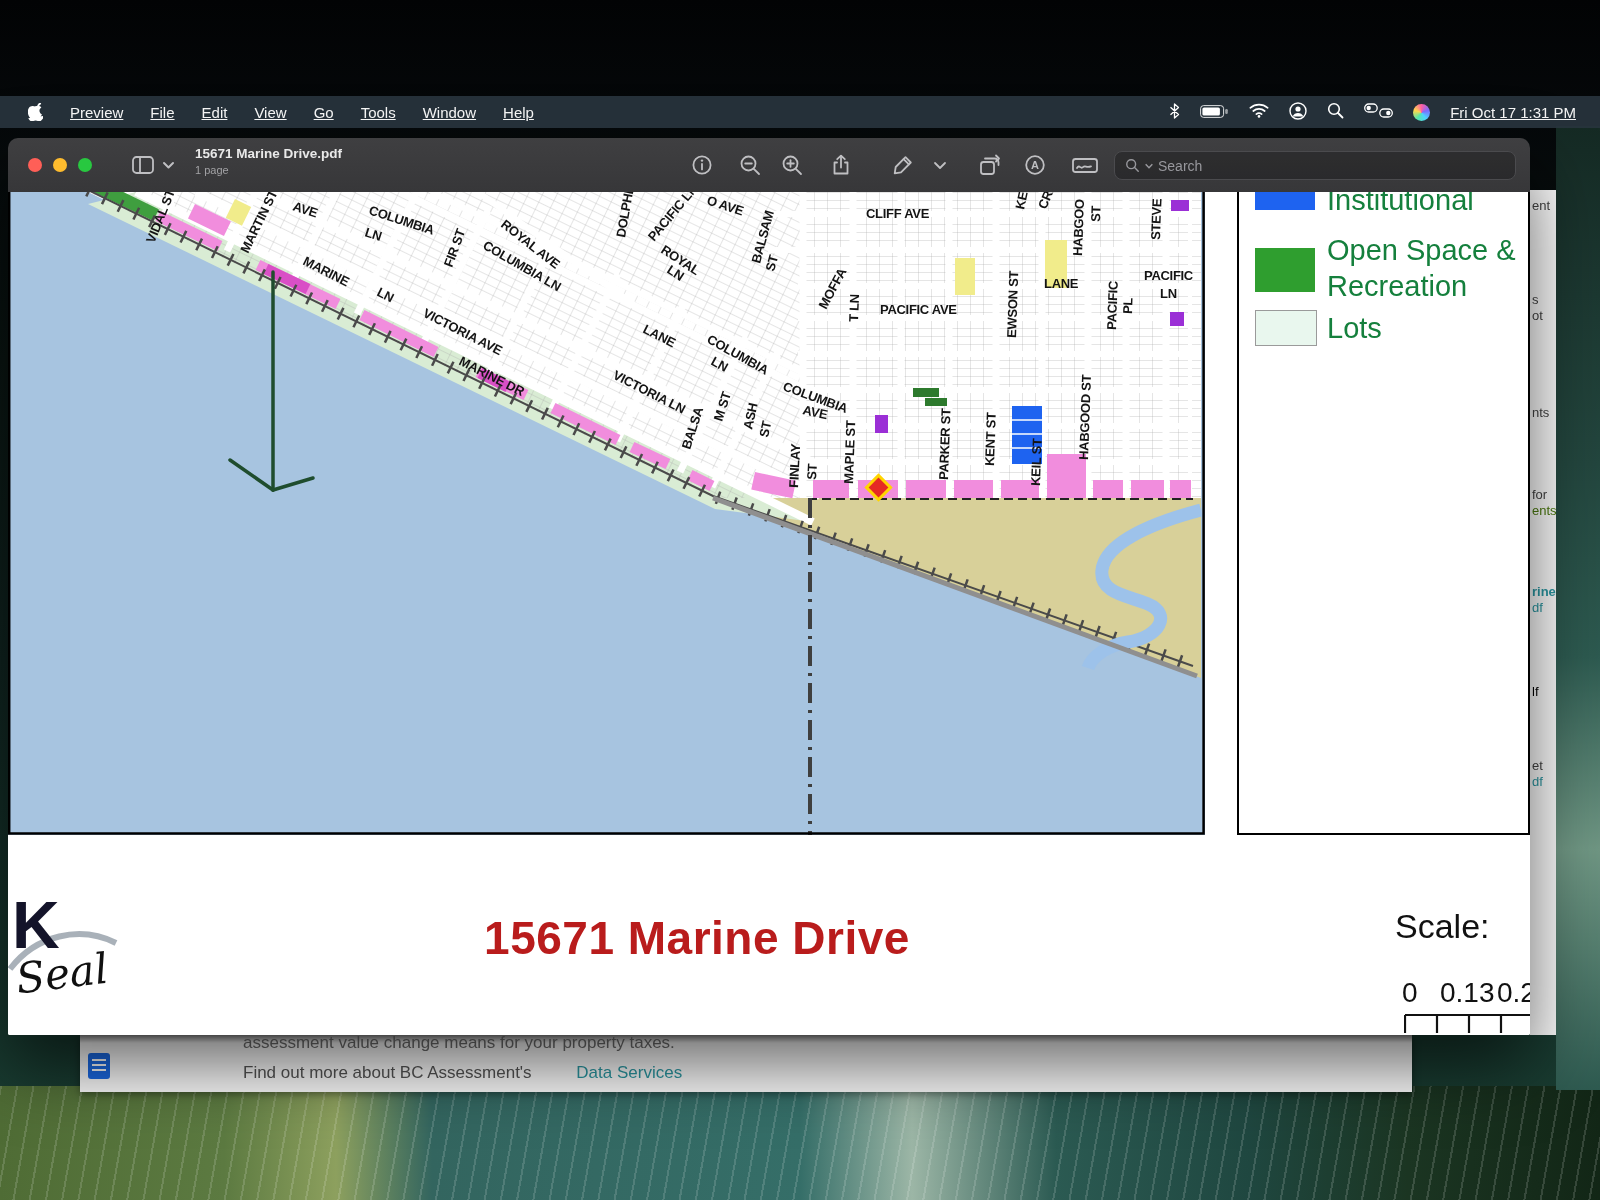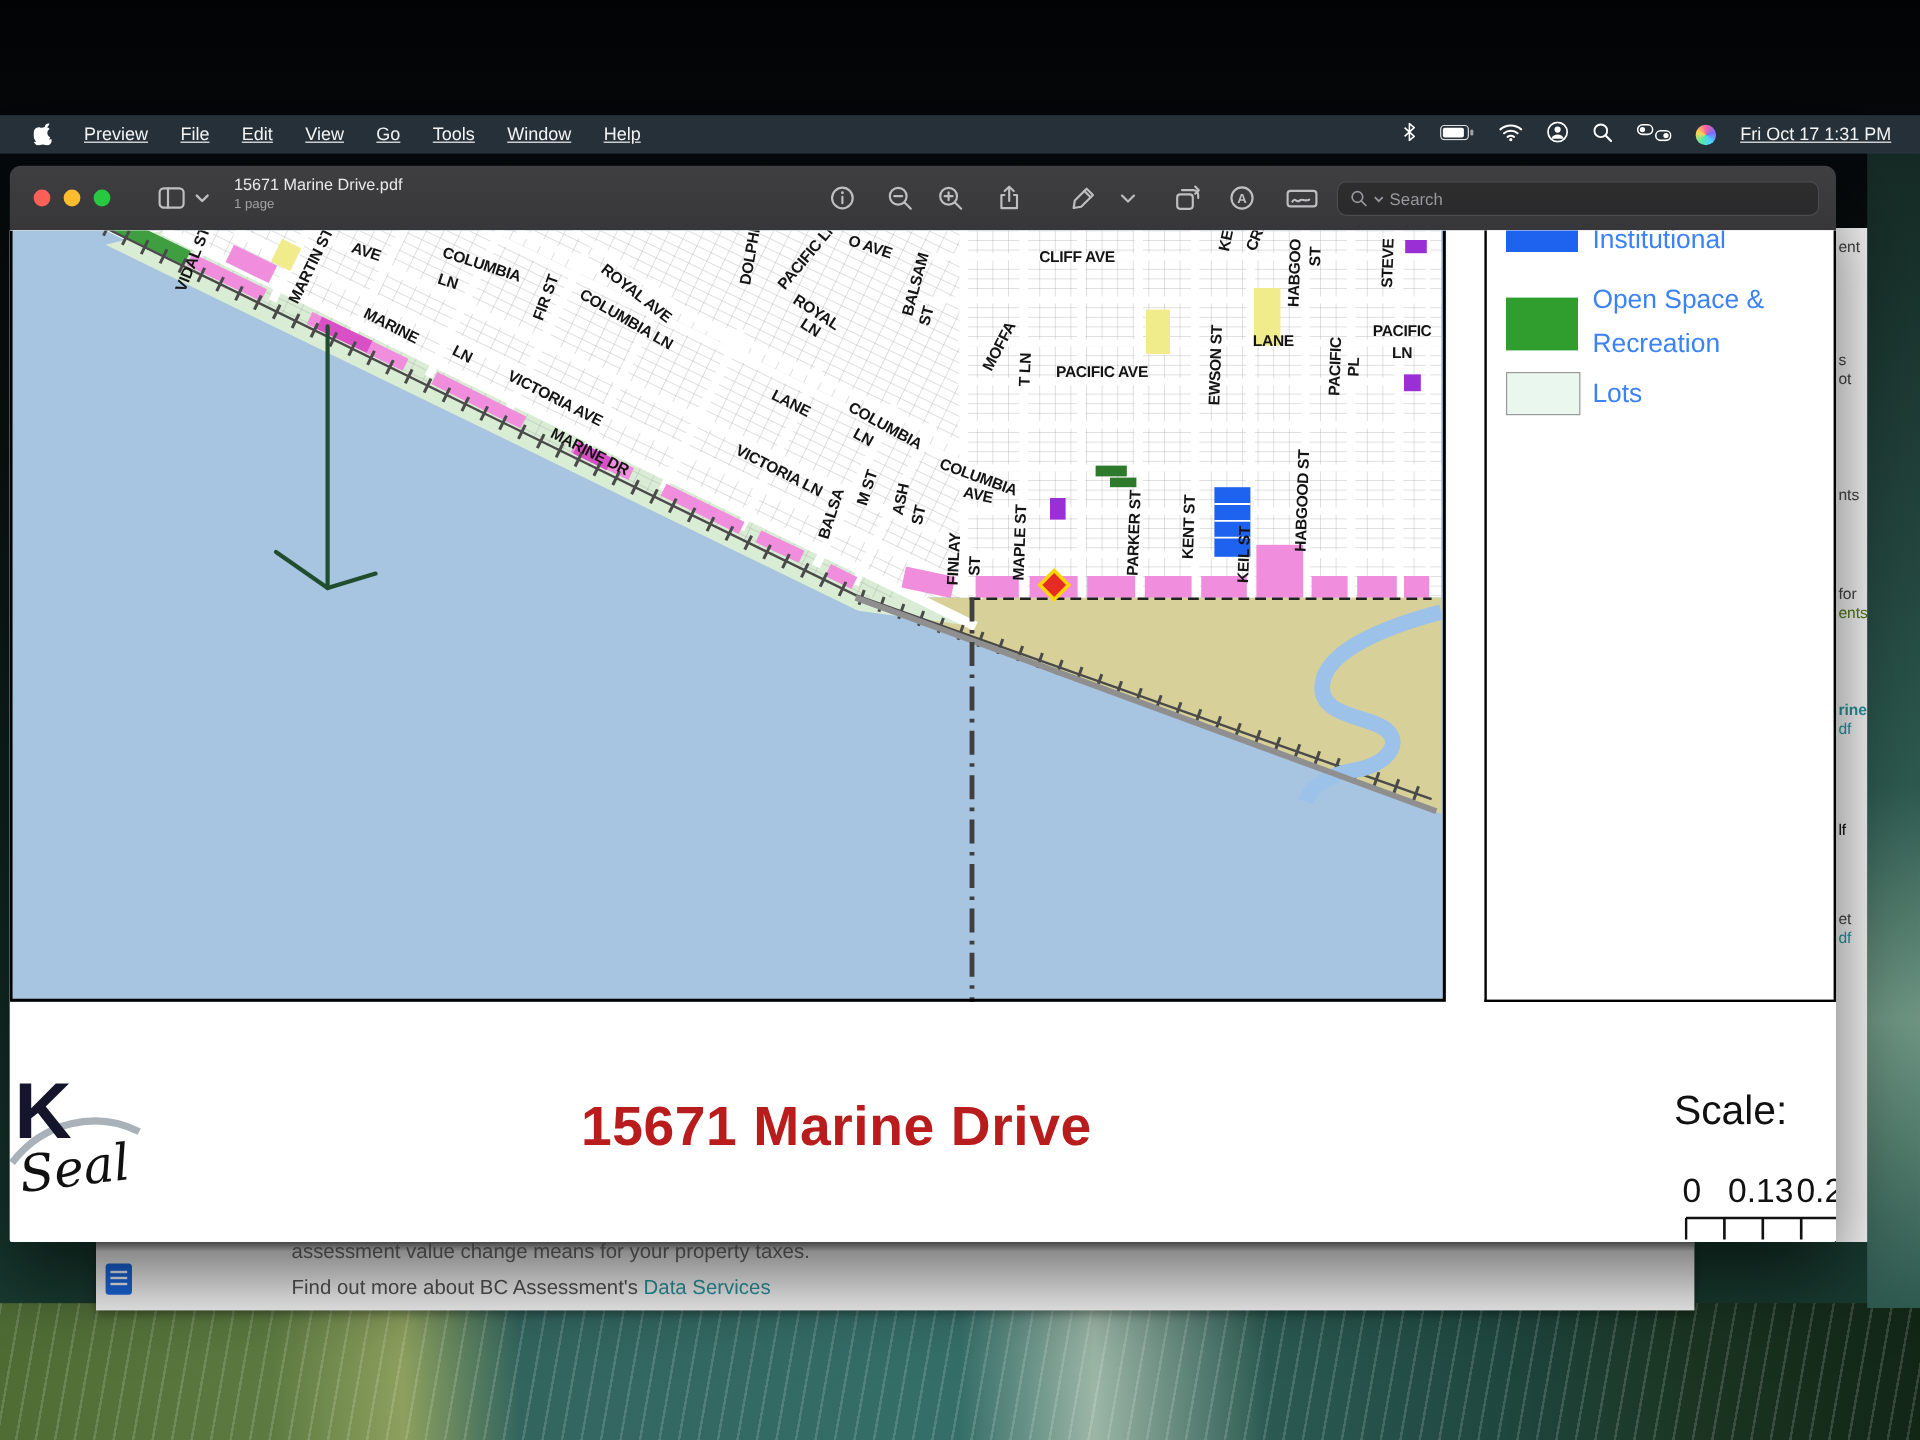--- a/index.html
+++ b/index.html
@@ -21,21 +21,21 @@
   .edge-frag{position:absolute;left:2px;font-size:13px;color:#444;white-space:nowrap;}
   .webpage-strip{position:absolute;left:80px;top:1035px;width:1332px;height:57px;background:#fafafa;
     border-radius:0 0 0 0;overflow:hidden;box-shadow:0 2px 8px rgba(0,0,0,.4);}
   .webpage-strip::before{content:"";position:absolute;left:0;top:0;width:100%;height:8px;
     background:linear-gradient(180deg,rgba(0,0,0,.45),rgba(0,0,0,0));}
   .webpage-icon{position:absolute;left:8px;top:18px;width:22px;height:26px;background:#1b6ae5;border-radius:3px;}
   .webpage-icon::after{content:"";position:absolute;left:4px;top:6px;width:14px;height:2px;background:#fff;
     box-shadow:0 5px 0 #fff,0 10px 0 #fff;}
   .webpage-line1{position:absolute;left:163px;top:-2px;font-size:17px;color:#6e6e6e;}
   .webpage-line2{position:absolute;left:163px;top:28px;font-size:17px;color:#555;}
-  .webpage-link{color:var(--link_teal);}
+  .webpage-link{color:var(--link_teal);margin-left:40px;}
 
   
   .menubar{position:absolute;left:0;top:96px;width:1600px;height:32px;background:rgba(40,52,62,.92);
     display:flex;align-items:center;color:#f4f4f4;font-size:15px;z-index:30;text-decoration:underline;}
   .menubar .left{display:flex;align-items:center;gap:27px;padding-left:28px;}
   .menubar .left .mi{cursor:default;}
   .menubar .left .mi:first-of-type{font-weight:700;}
   .menubar .right{margin-left:auto;display:flex;align-items:center;gap:20px;padding-right:24px;}
   .apple{width:15px;height:18px;display:inline-block;}
   .clock{font-size:15px;white-space:nowrap;}
@@ -46,38 +46,38 @@
   .window{position:absolute;left:8px;top:138px;width:1522px;height:897px;border-radius:10px 10px 2px 2px;
     overflow:hidden;box-shadow:0 30px 70px rgba(0,0,0,.6);z-index:20;}
   .titlebar{position:absolute;left:0;top:0;width:100%;height:54px;
     background:linear-gradient(180deg,#3f3f41,#373739);border-bottom:1px solid #242425;}
   .tl{position:absolute;top:20px;width:14px;height:14px;border-radius:50%;}
   .tl.red{left:20px;background:#ff5f57;}
   .tl.yellow{left:45px;background:#febc2e;}
   .tl.green{left:70px;background:#28c840;}
   .tbtn{position:absolute;top:14px;height:28px;border:none;background:transparent;padding:0;cursor:default;}
   .title-block{position:absolute;left:187px;top:8px;color:#e9e9e9;}
-  .doc-title{font-size:13.5px;font-weight:400;}
+  .doc-title{font-size:13.5px;font-weight:700;}
   .doc-pages{font-size:11px;color:#a2a2a5;margin-top:3px;}
   .search-pill{position:absolute;left:1106px;top:13px;width:402px;height:29px;border-radius:8px;
     background:rgba(0,0,0,.25);border:1px solid #4b4b4e;display:flex;align-items:center;gap:4px;
     padding:0 10px;color:#98989d;font-size:14px;box-sizing:border-box;}
 
   .content{position:absolute;left:0;top:54px;width:100%;height:843px;background:#fff;}
   .pdf-canvas{position:absolute;left:0;top:0;width:100%;height:643px;background:#fff;}
   .map{position:absolute;left:0;top:0;width:1197px;height:643px;display:block;}
   .street-label{font-family:"Liberation Sans",sans-serif;font-weight:700;font-size:13px;
     fill:#141414;letter-spacing:-0.3px;}
 
   
   .legend{position:absolute;left:1229px;top:0;width:293px;height:643px;background:#fff;
     border-left:2px solid #000;border-right:2px solid #000;border-bottom:2px solid #000;
     box-sizing:border-box;overflow:hidden;}
   .lg-sw{position:absolute;left:16px;width:60px;}
-  .lg-label{position:absolute;left:88px;font-size:22px;color:#3b82f6;line-height:36px;width:195px;}
+  .lg-label{position:absolute;left:88px;font-size:29px;color:#15803d;line-height:36px;width:195px;}
   .sw-blue{top:-16px;height:34px;background:var(--institutional_blue);}
   .lb-blue{top:-10px;}
   .sw-green{top:56px;height:44px;background:var(--open_green);}
   .lb-green{top:40px;}
   .sw-pale{top:118px;height:34px;background:var(--lots_pale);border:1px solid #9a9a9a;}
   .lb-pale{top:118px;}
 
   
   .bottom-band{position:absolute;left:0;top:643px;width:100%;height:200px;background:#fff;}
   .pdf-title{position:absolute;left:689px;top:76px;transform:translateX(-50%);

